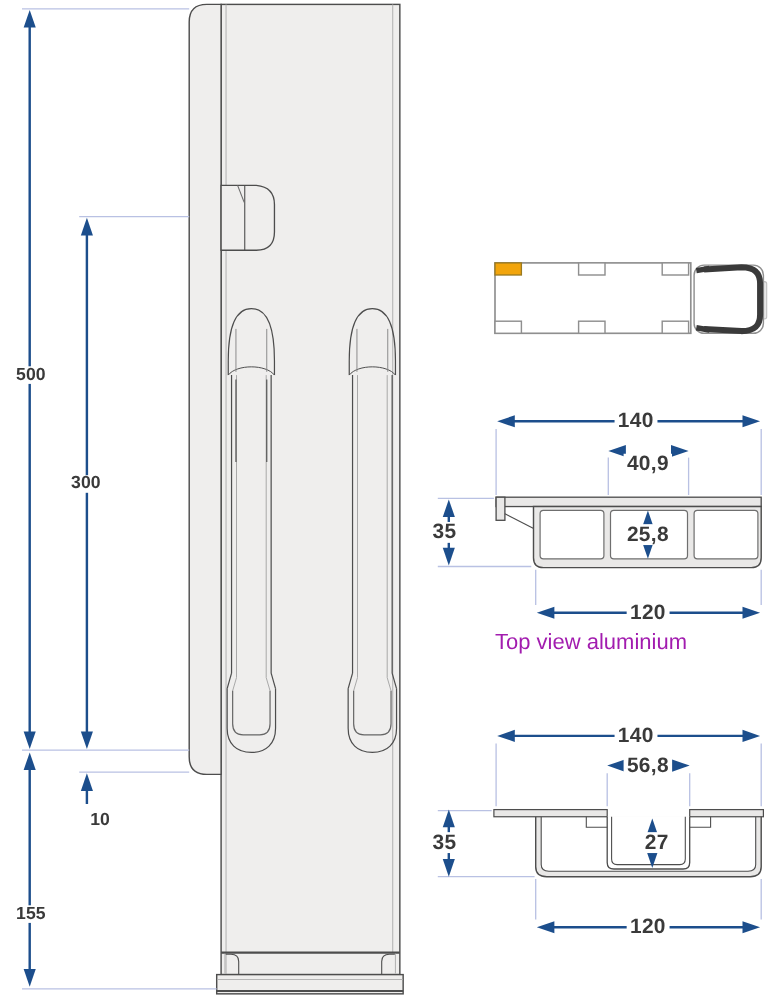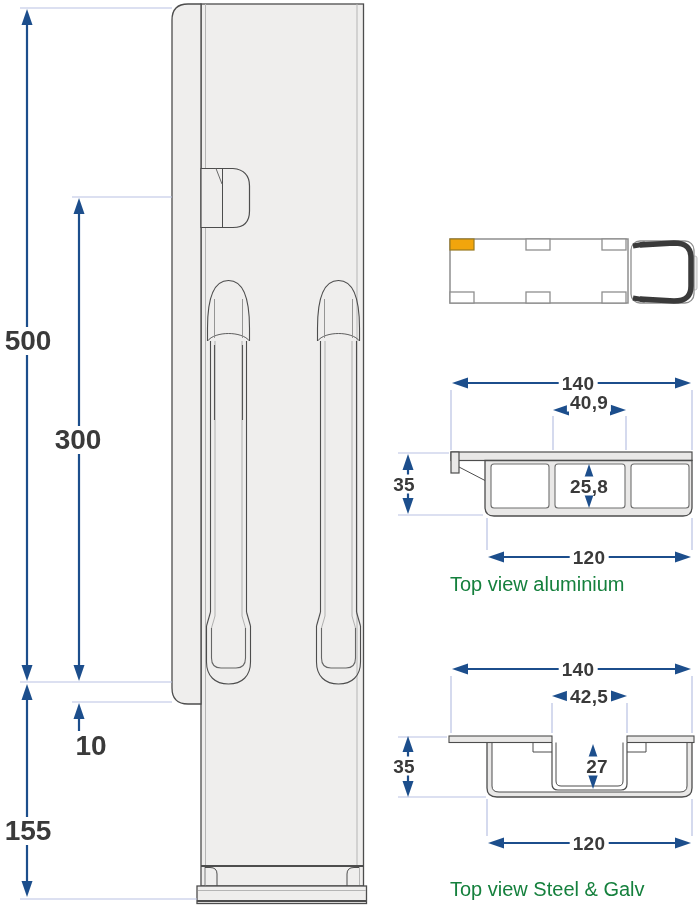--- a/index.html
+++ b/index.html
@@ -1,23 +1,23 @@
 <!DOCTYPE html>
 <html><head>
 <meta charset="utf-8">
 <style>
   html,body{margin:0;padding:0;background:#ffffff;}
   #stage{position:relative;width:700px;height:907px;background:#fff;overflow:hidden;
          font-family:"Liberation Sans", sans-serif;}
   svg{position:absolute;left:0;top:0;}
   .dim{position:absolute;transform:translate(-50%,-50%);font-weight:700;color:#3a3a3a;
        background:#fff;padding:0 3px;white-space:nowrap;line-height:1;}
-  .dim.big{font-size:28px;}
+  .dim.big{font-size:16px;}
   .dim.small{font-size:19px;letter-spacing:.3px;}
-  .caption{position:absolute;font-size:20px;color:#15803d;white-space:nowrap;line-height:1;}
+  .caption{position:absolute;font-size:20px;color:#a21caf;white-space:nowrap;line-height:1;}
 </style>
 </head>
 <body>
 
 <div id="stage">
 
 <svg width="700" height="907" viewBox="0 0 700 907">
 
   <g>
 
@@ -232,26 +232,25 @@
     </g>
   </g>
 </svg>
 
   <div class="dim big" style="left:28px;top:341px;">500</div>
   <div class="dim big" style="left:78px;top:440px;">300</div>
   <div class="dim big" style="left:91px;top:746px;">10</div>
   <div class="dim big" style="left:28px;top:790px;margin-top:41px;">155</div>
 
   <div class="dim small" style="left:578px;top:383px;">140</div>
-  <div class="dim small" style="left:589px;top:402px;">40,9</div>
+  <div class="dim small" style="left:589px;top:422px;">40,9</div>
   <div class="dim small" style="left:404px;top:484px;">35</div>
   <div class="dim small" style="left:589px;top:486px;">25,8</div>
   <div class="dim small" style="left:589px;top:557px;">120</div>
   <div class="caption" style="left:450px;top:574px;">Top view aluminium</div>
 
   <div class="dim small" style="left:578px;top:669px;">140</div>
-  <div class="dim small" style="left:589px;top:696px;">42,5</div>
+  <div class="dim small" style="left:589px;top:696px;">56,8</div>
   <div class="dim small" style="left:404px;top:766px;">35</div>
   <div class="dim small" style="left:597px;top:766px;">27</div>
   <div class="dim small" style="left:589px;top:843px;">120</div>
-  <div class="caption" style="left:450px;top:879px;">Top view Steel &amp; Galv</div>
 
 </div>
 
 </body></html>

